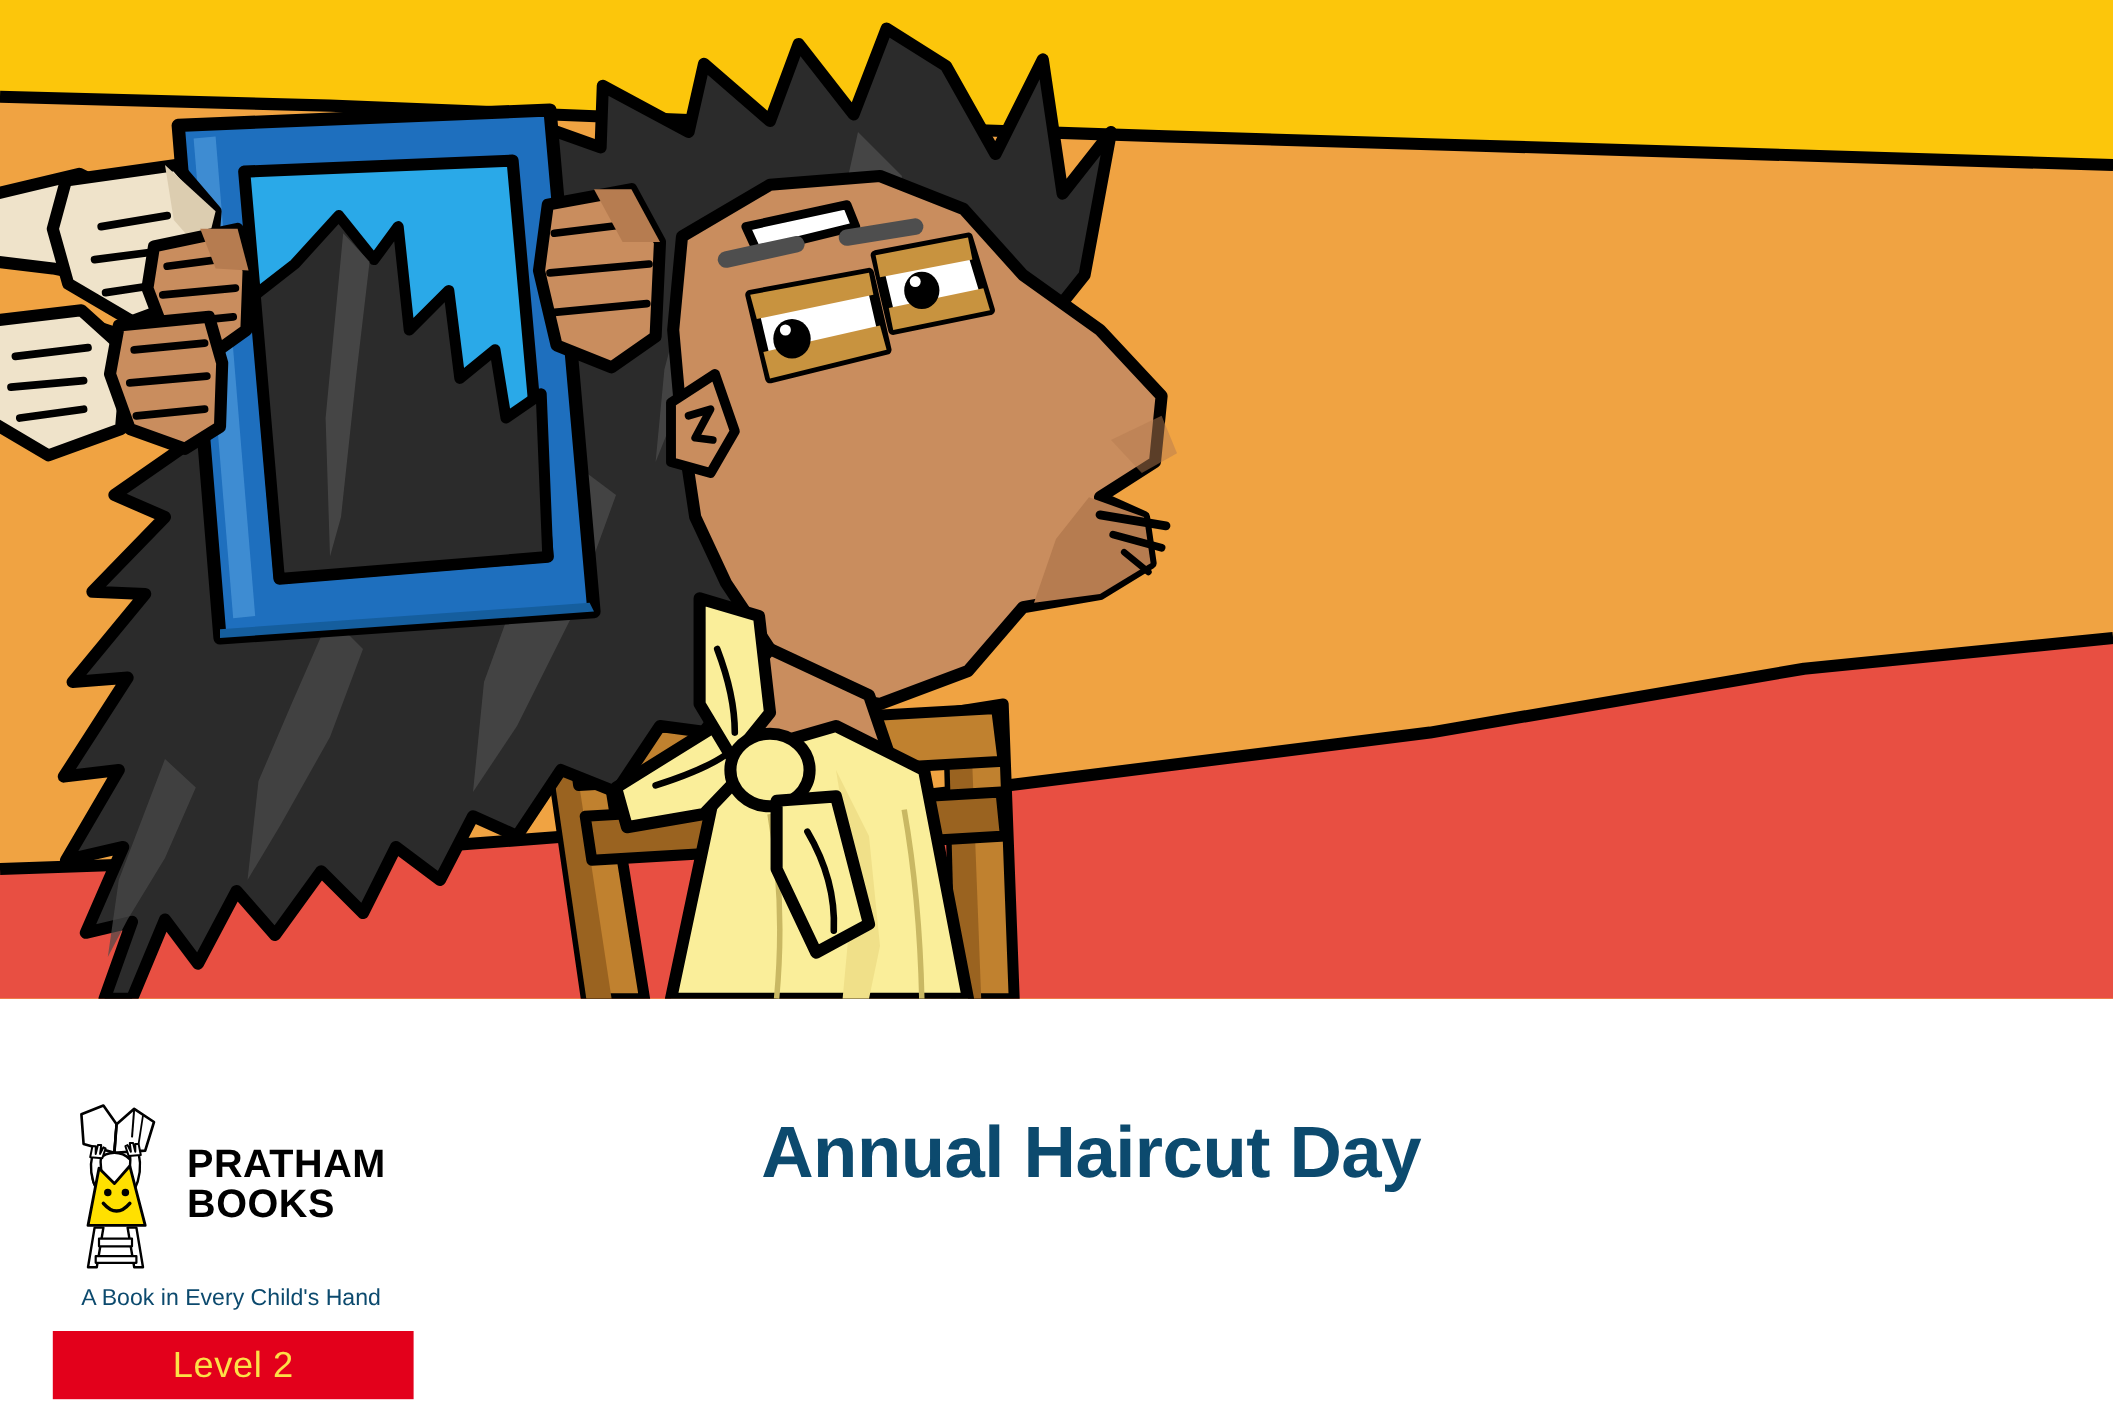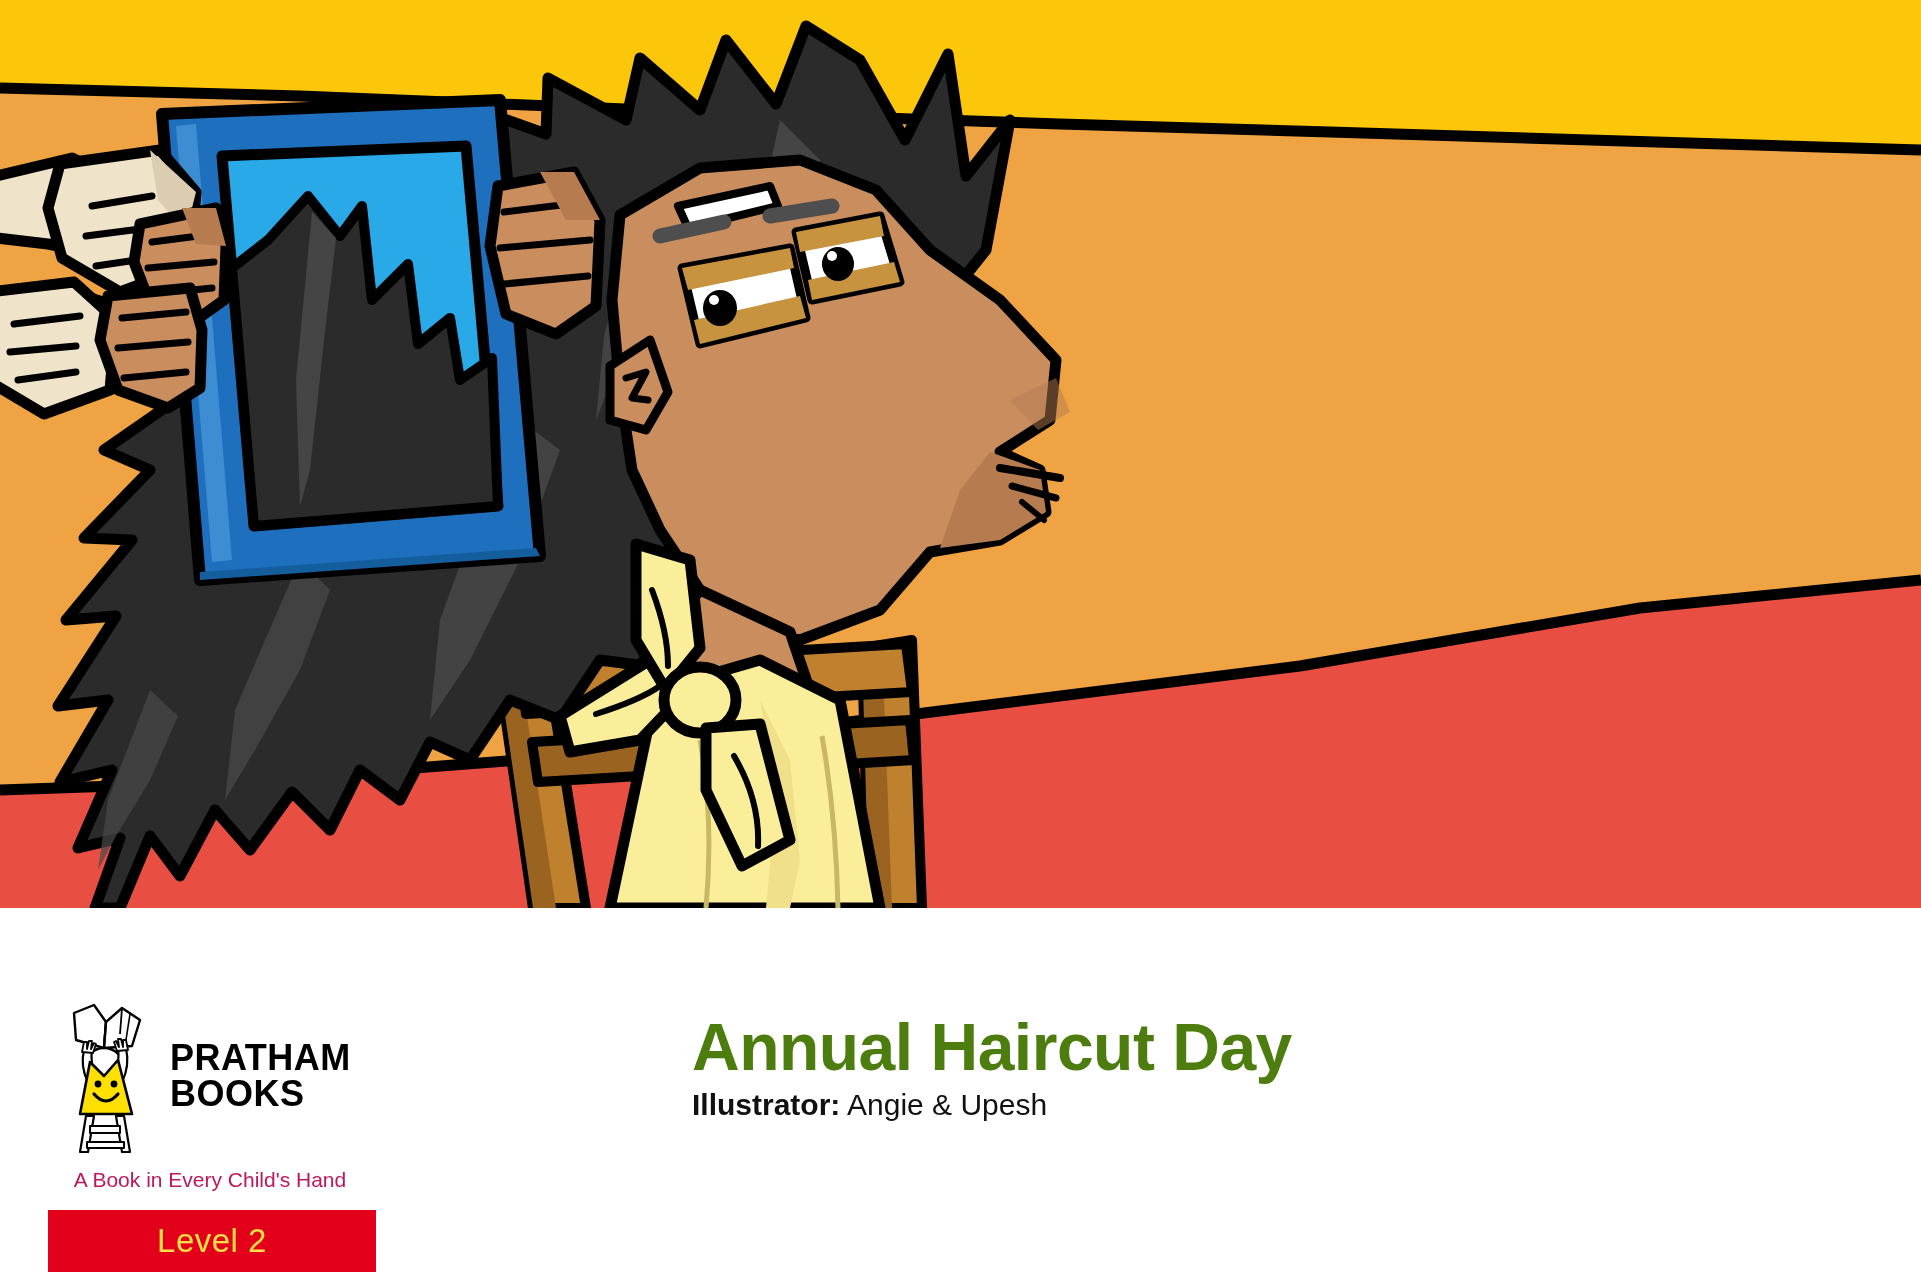--- a/index.html
+++ b/index.html
@@ -61,37 +61,37 @@
     font-weight: bold;
     font-size: 36px;
     line-height: 1.0;
     letter-spacing: 0.5px;
     color: #000000;
   }
   #publisher-wordmark .wm-line { display: block; }
   #publisher-tagline {
     margin-top: 12px;
     font-size: 21px;
-    color: #be185d;
+    color: #0c4a6e;
     white-space: nowrap;
     text-align: center;
     width: 300px;
   }
 
   
   #title-block {
     position: absolute;
     left: 692px;
     top: 70px;
     width: 1180px;
   }
   #book-title {
     font-size: 66px;
     font-weight: bold;
-    color: #4d7c0f;
+    color: #0c4a6e;
     line-height: 1.02;
     margin: 0;
     letter-spacing: -0.5px;
   }
   .credit-line {
     font-size: 30px;
     color: #111111;
     margin-top: 6px;
     line-height: 1.22;
   }
@@ -342,22 +342,18 @@
       </div>
     </div>
 
     <div id="publisher-tagline">A Book in Every Child's Hand</div>
   </div>
 
   <div id="title-block">
     <h1 id="book-title">Annual Haircut Day</h1>
 
 
-    <div class="credit-line">
-      <span class="credit-label">Illustrator:</span>
-      <span class="credit-value">Angie &amp; Upesh</span>
-    </div>
   </div>
 </div>
 
 <div id="level-banner">
   <span id="level-banner-label">Level 2</span>
 </div>
 
 </body></html>

